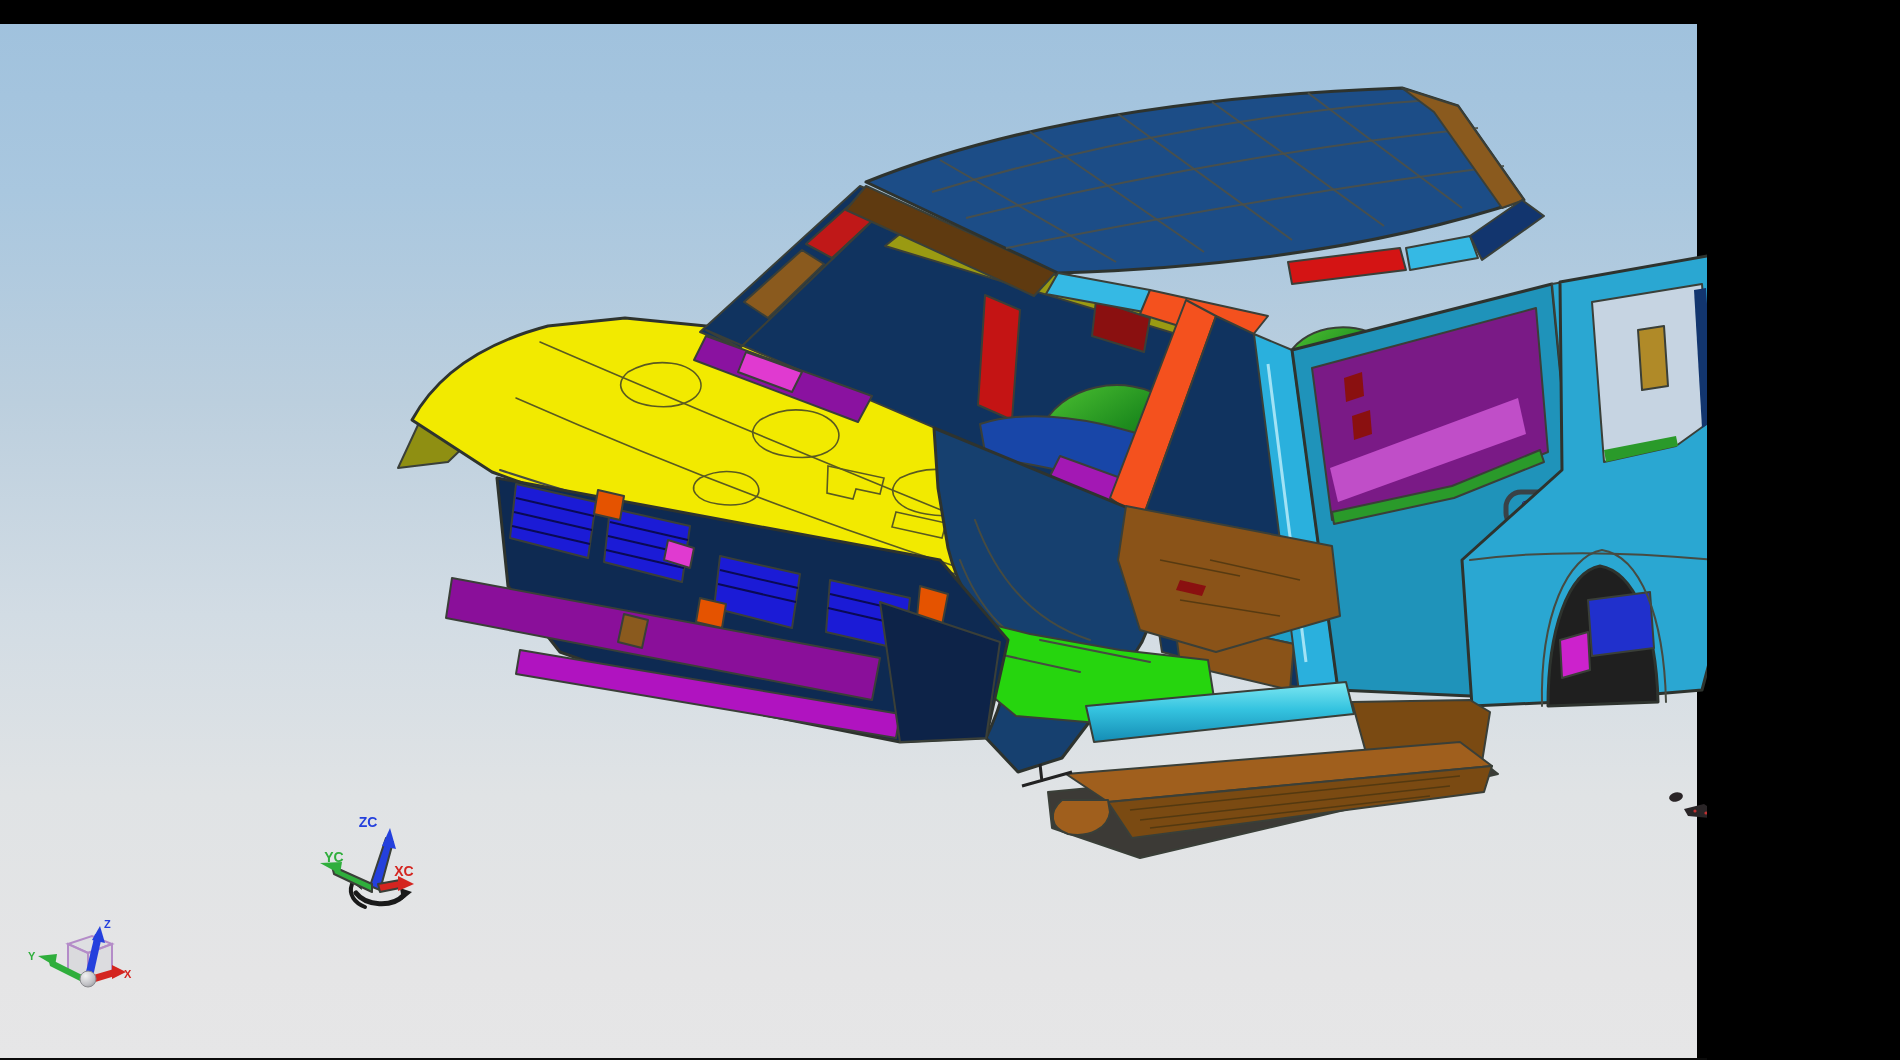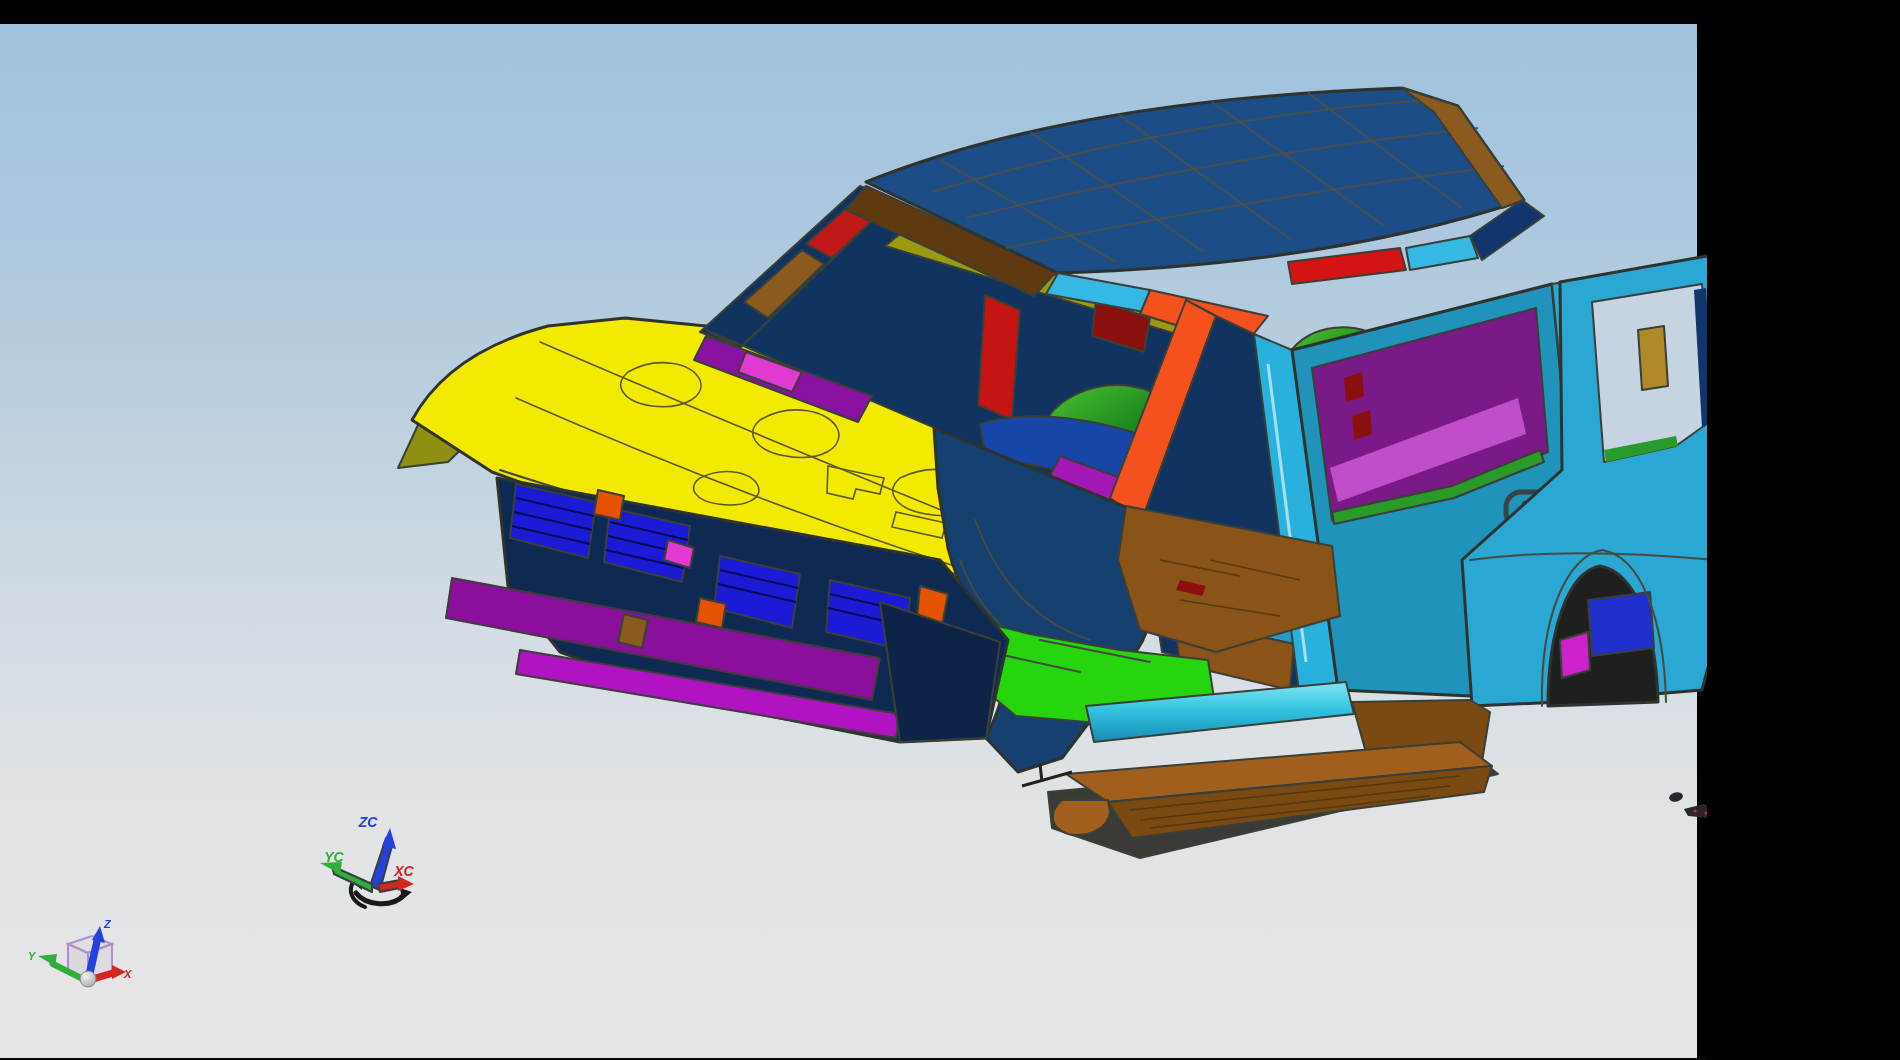--- a/index.html
+++ b/index.html
@@ -1,18 +1,18 @@
 <!DOCTYPE html>
 <html><head>
 <meta charset="utf-8">
 <style>
   html,body{margin:0;padding:0;background:#000;}
   .stage{position:relative;width:1707px;height:1060px;overflow:hidden;
     background:linear-gradient(180deg,#9fc1dd 0%,#a9c7df 18%,#bccfde 38%,#d2dce4 58%,#e0e3e5 75%,#e5e5e6 92%,#e6e6e7 100%);
-    font-family:"Liberation Sans","DejaVu Sans",sans-serif;font-style:italic;}
+    font-family:"Liberation Sans","DejaVu Sans",sans-serif;}
   .topbar{position:absolute;left:0;top:0;width:1900px;height:24px;background:#000;}
   .rightbar{position:absolute;right:0;top:0;width:10px;height:1060px;background:#000;}
   .bottomline{position:absolute;left:0;bottom:0;width:1900px;height:2px;background:#0a0a0a;}
   svg{position:absolute;left:0;top:0;}
   .e{stroke:#3a3f38;stroke-width:2;stroke-linejoin:round;}
   .e3{stroke:#2e332e;stroke-width:3;stroke-linejoin:round;}
   .ln{fill:none;stroke:#464b42;stroke-width:2;stroke-linecap:round;}
   .lnl{fill:none;stroke:#5a5a20;stroke-width:1.6;stroke-linecap:round;}
   .seam{fill:none;stroke:#4c5047;stroke-width:2;opacity:.9;}
   .slat{fill:none;stroke:#0a0a55;stroke-width:2;}

